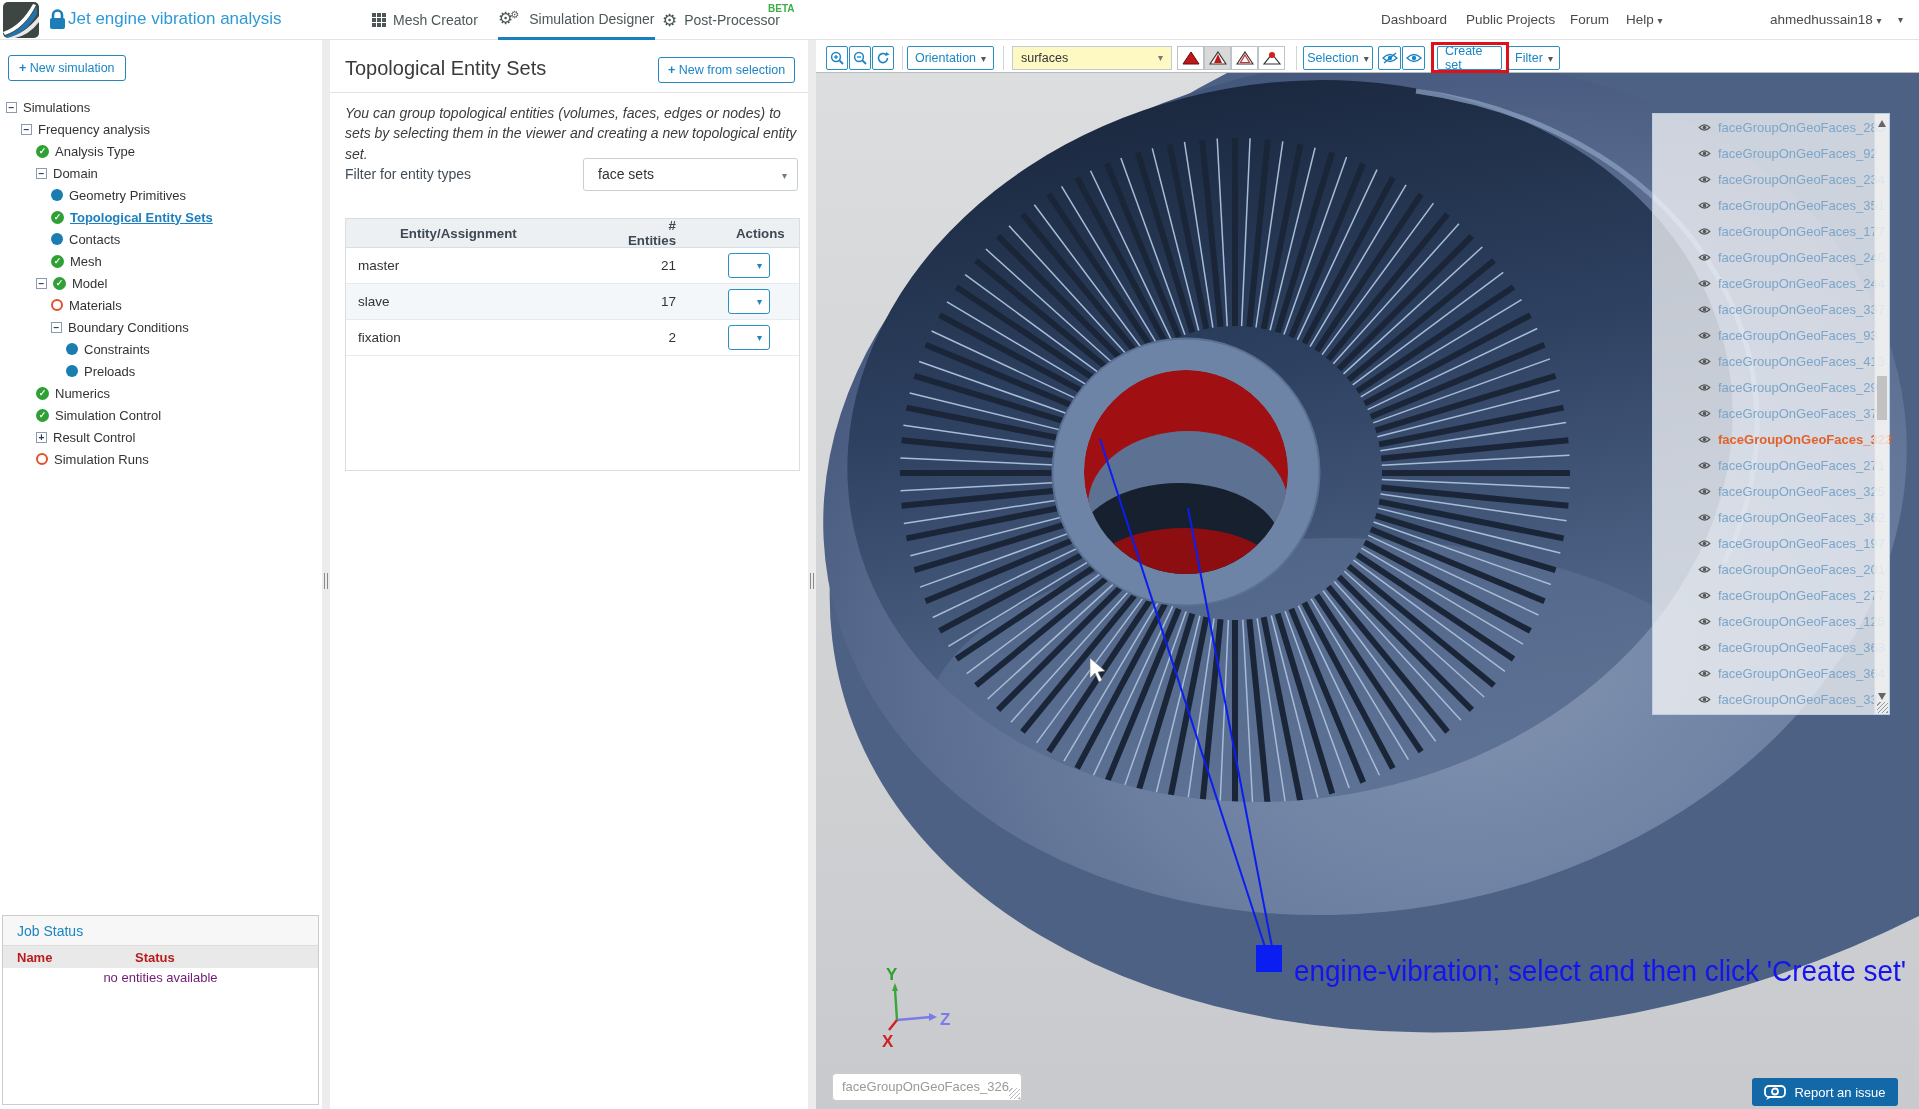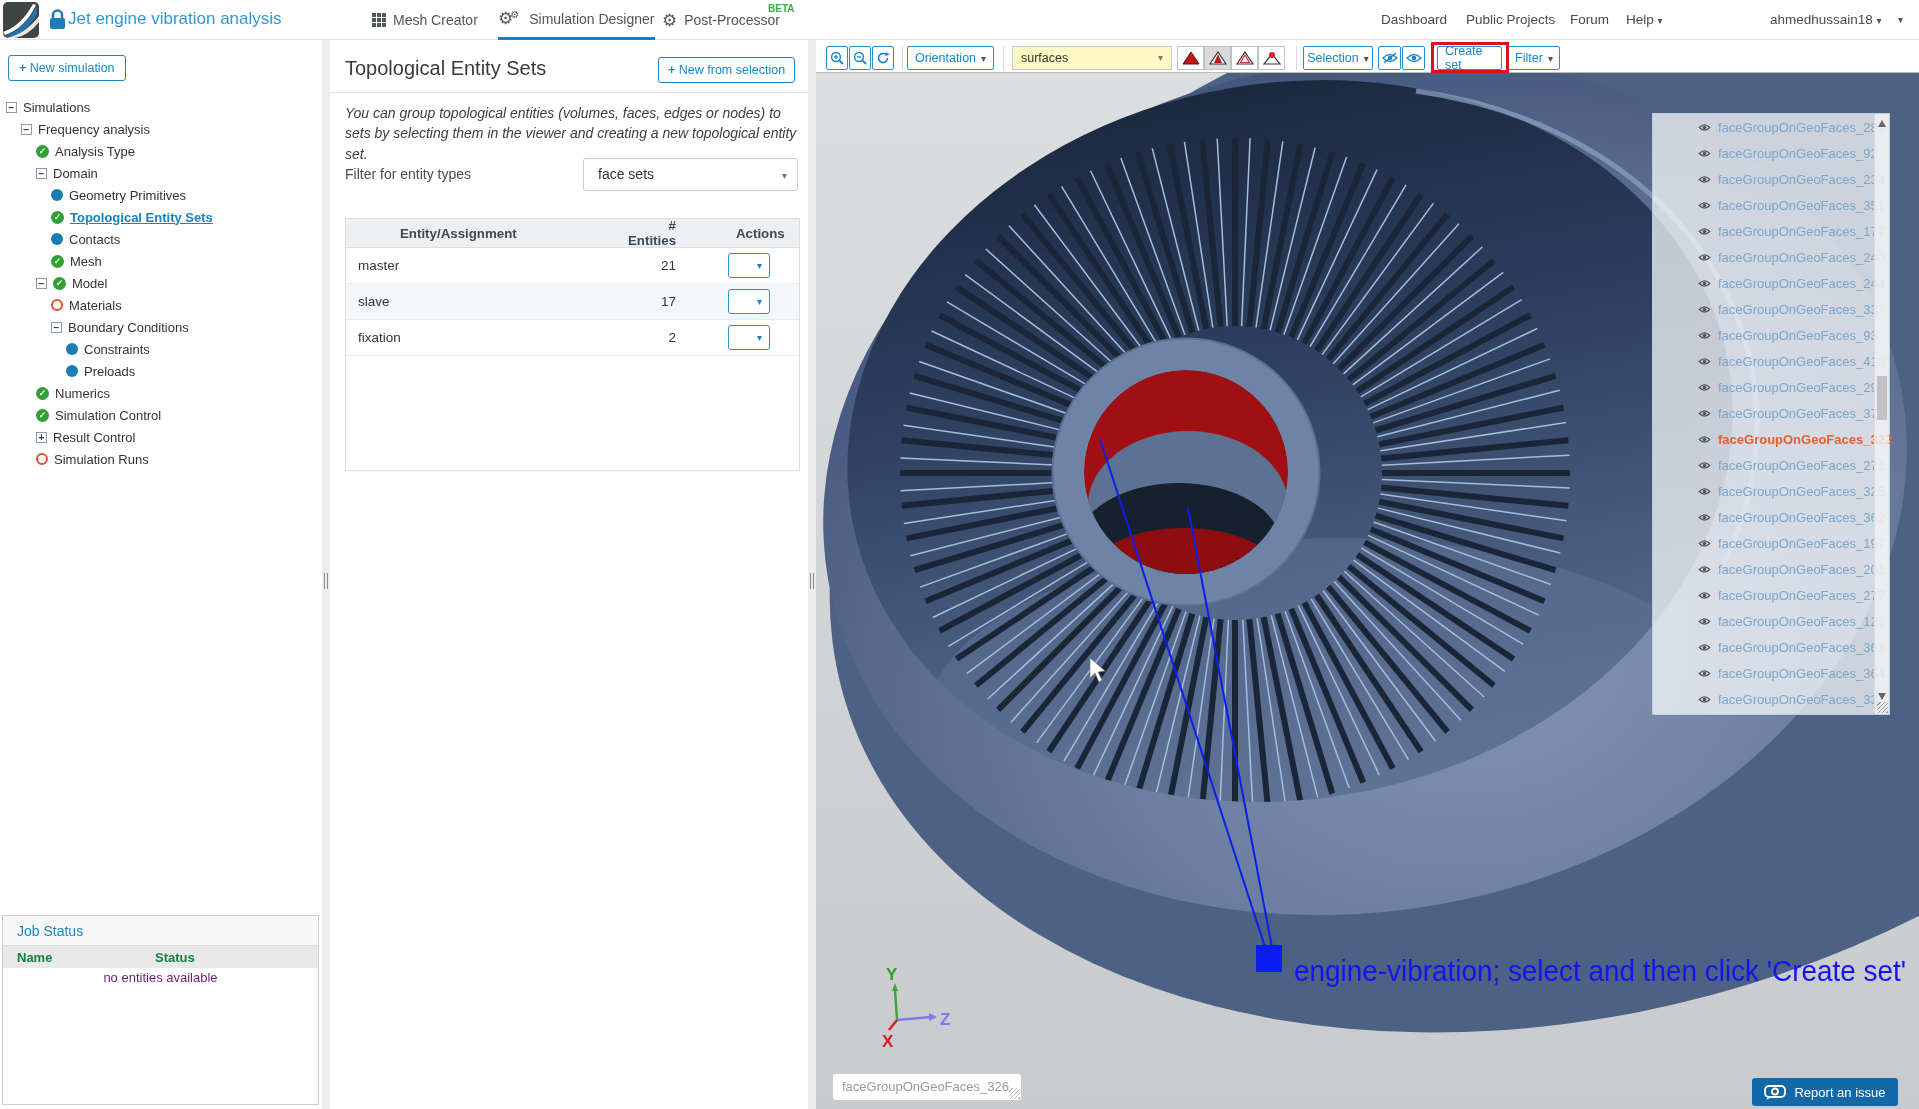--- a/index.html
+++ b/index.html
@@ -28,21 +28,21 @@
   .trow { height:22px; display:flex; align-items:center; font-size:13px; color:#333; cursor:pointer; }
   .trow .lbl.sel { color:#1b7fc0; font-weight:bold; text-decoration:underline; }
   .tbox { width:11px; height:11px; border:1px solid #8a9bb0; background:#fff; color:#335; font-size:10px; line-height:9px; text-align:center; margin-right:6px; flex:none; font-weight:bold; }
   .tcheck { width:13px; height:13px; border-radius:50%; background:#2fa033; color:#fff; font-size:9px; line-height:13px; text-align:center; margin-right:6px; flex:none; font-weight:bold; }
   .tdot { width:12px; height:12px; border-radius:50%; background:#1a7cb0; margin-right:6px; flex:none; }
   .topen { width:12px; height:12px; border-radius:50%; border:2px solid #e1502e; background:#fff; margin-right:6px; flex:none; }
 
   
   #job-status { position:absolute; left:2px; top:875px; width:317px; height:190px; border:1px solid #ccc; background:#fff; }
   #job-status .jhead { height:30px; background:#f7f7f7; border-bottom:1px solid #ddd; color:#1b85c0; font-size:14px; line-height:30px; padding-left:14px; }
-  #job-status .jcols { height:22px; background:#e9e9e9; display:flex; font-size:13px; font-weight:bold; color:#15803d; align-items:center;gap:20px; }
+  #job-status .jcols { height:22px; background:#e9e9e9; display:flex; font-size:13px; font-weight:bold; color:#b91c1c; align-items:center; }
   #job-status .jcols span:first-child { margin-left:14px; width:118px; }
   #job-status .jempty { text-align:center; font-size:13px; color:#701a75; margin-top:2px; }
 
   
   .vdivider { position:absolute; top:40px; width:8px; height:1069px; background:#ececec; z-index:30; cursor:col-resize; }
   .grip { position:absolute; top:533px; left:2px; width:4px; height:16px; border-left:1px solid #8a8a8a; border-right:1px solid #8a8a8a; }
 
   
   #main-panel { position:absolute; left:330px; top:40px; width:478px; height:1069px; background:#fff; }
   #panel-title { position:absolute; left:15px; top:17px; font-size:20px; color:#3a3a3a; }

